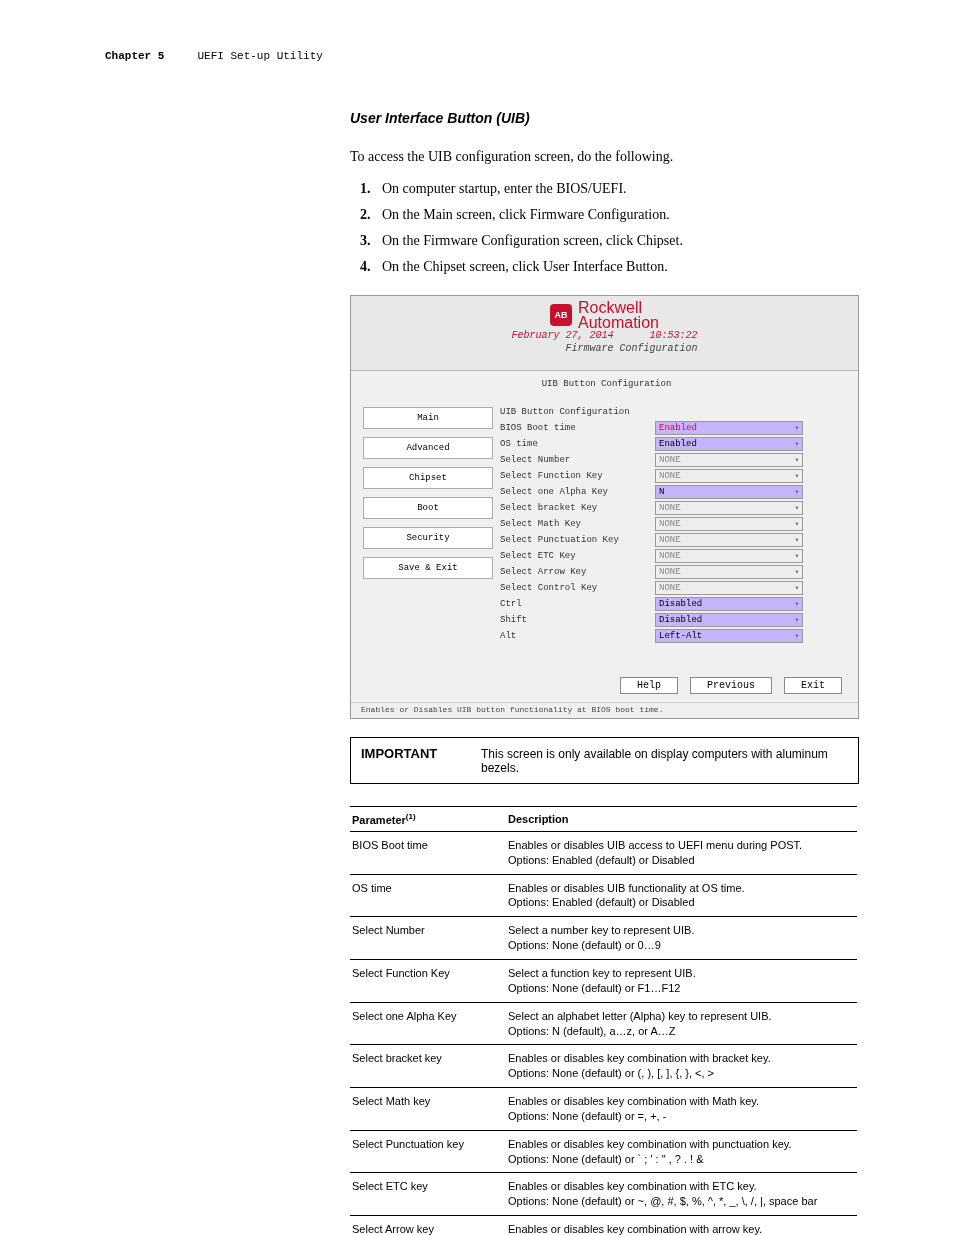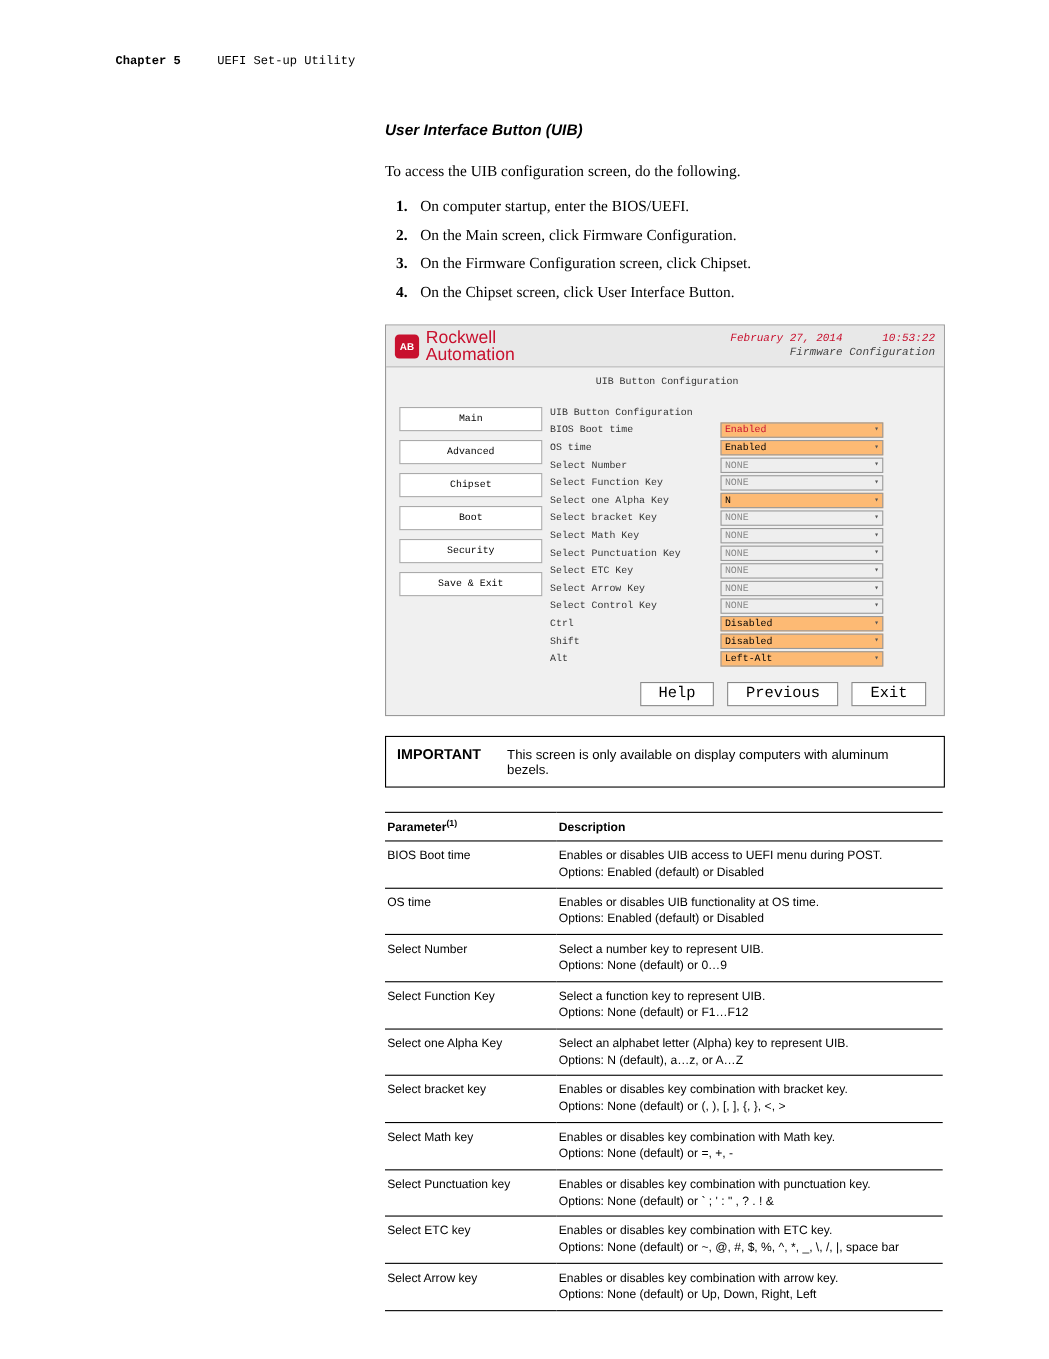--- a/index.html
+++ b/index.html
@@ -50,25 +50,26 @@
   .bios-shot {
     background: #f0f0f0;
     border: 1px solid #999;
     margin: 6px 0 18px 0;
     font-family: "Courier New", monospace;
     font-size: 9px;
     position: relative;
   }
   .bios-top {
     display: flex;
-    justify-content: space-between;
-    padding: 4px 8px 3px 8px;
+    justify-content: flex-start;
+    padding: 4px 8px 16px 8px;
     background: #e8e8e8;
     border-bottom: 1px solid #bbb;
     align-items: center;
+    flex-direction: column;
   }
   .logo-block { display: flex; align-items: center; gap: 6px; }
   .ab-badge {
     width: 22px; height: 22px; border-radius: 4px;
     background: #c8102e; color:#fff;
     display:flex;align-items:center;justify-content:center;
     font-family:Arial;font-weight:bold;font-size:9px;
   }
   .logo-text {
     font-family: Arial, sans-serif;
@@ -100,53 +101,55 @@
   .cfg-row { display:flex; align-items:center; margin-bottom:2px; height:14px;}
   .cfg-label { width: 155px; color:#333; }
   .cfg-val {
     width: 140px;
     border:1px solid #999;
     padding:0 3px;
     height:12px;
     line-height:12px;
     display:flex;
     justify-content:space-between;
-    background:#fdba74;
+    background:#c4b5fd;
   }
   .cfg-val .red { color:#c8102e; }
   .cfg-val .grey { color:#888; }
   .cfg-val .chev { font-size:7px;color:#555;}
   .cfg-val.disabled { background:#eee; }
   .bios-section-title { color:#333; margin: 0 0 4px 0;}
   .bios-bottom-btns {
     display:flex;
     justify-content:flex-end;
     gap:12px;
     padding: 6px 16px 8px 0;
   }
   .bios-bottom-btns span {
     border:1px solid #888;
     background:#fff;
     padding: 2px 16px;
-    font-size:14px;
+    font-size:10px;
+    margin-top:20px;
   }
   .bios-note {
     font-size: 8px;
     padding: 2px 0 4px 10px;
     color: #444;
     border-top:1px solid #ccc;
   }
   .important-box {
     margin-left: 245px;
     border: 1px solid #000;
     display:flex;
     padding: 8px 10px;
     margin-top: 8px;
     margin-bottom: 22px;
     align-items: baseline;
+    gap: 20px;
   }
   .important-label {
     font-family: Arial, sans-serif;
     font-weight: bold;
     font-size: 13px;
     width: 100px;
   }
   .important-text {
     font-family: Arial, sans-serif;
     font-size: 12px;
@@ -338,20 +341,21 @@
                 </div>
               </div>
             </div>
         </div>
       </div>
       <div class="bios-bottom-btns" id="bios-btns">
           <span>Help</span>
           <span>Previous</span>
           <span>Exit</span>
         </div>
+      <div class="bios-note">Enables or Disables UIB button functionality at BIOS boot time.</div>
     </div>
   </div>
 
   <div class="important-box">
     <div class="important-label">IMPORTANT</div>
     <div class="important-text">This screen is only available on display computers with aluminum bezels.</div>
   </div>
 
   <table class="param-table">
     <thead>

